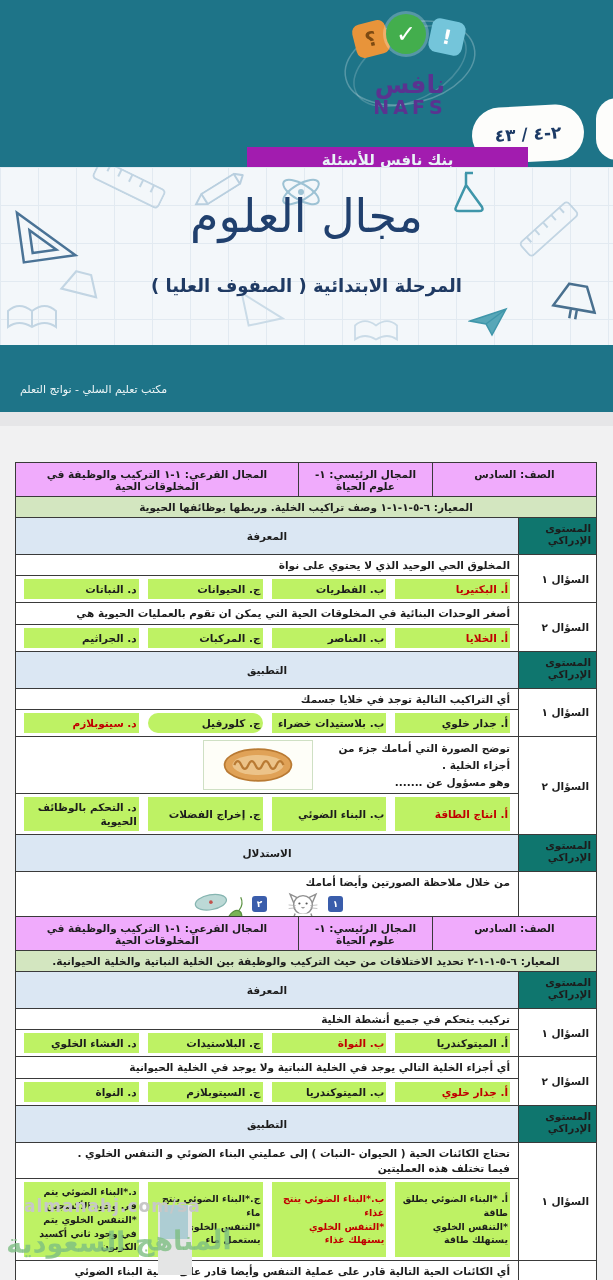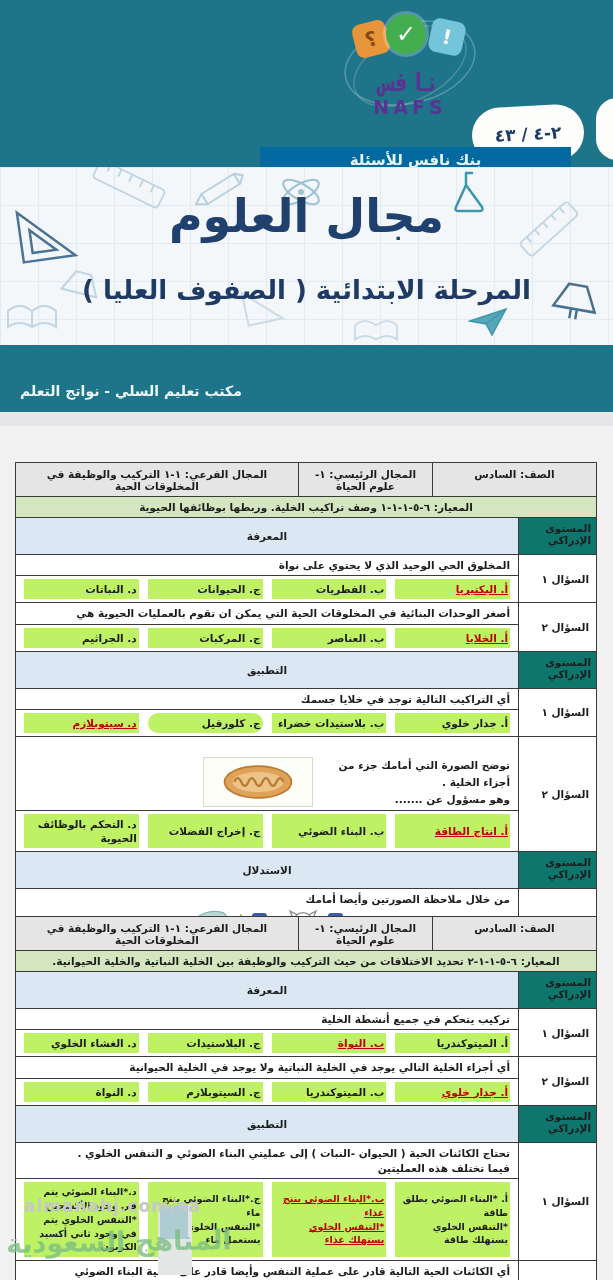--- a/index.html
+++ b/index.html
@@ -8,66 +8,66 @@
 
   
   .top-band{position:absolute;left:0;top:0;width:613px;height:412px;background:#1e7488;}
   .swirl{position:absolute;left:340px;top:8px;width:140px;height:120px;}
   .logo{position:absolute;left:352px;top:10px;width:116px;text-align:center;direction:ltr;}
   .logo-shapes{position:relative;height:62px;}
   .logo-sq{position:absolute;width:34px;height:34px;border-radius:8px;display:flex;align-items:center;justify-content:center;font-weight:bold;font-size:20px;}
   .logo-q{left:2px;top:12px;background:#e8943a;color:#7c4a12;transform:rotate(-14deg);}
   .logo-chk{left:34px;top:4px;width:40px;height:40px;border-radius:50%;background:#43ae4d;color:#fff;font-size:24px;box-shadow:0 0 0 3px rgba(255,255,255,.25);}
   .logo-ex{left:78px;top:10px;background:#74c5da;color:#fff;transform:rotate(12deg);}
-  .logo-ar{font-size:25px;font-weight:bold;color:#5a3390;line-height:1.05;font-family:Liberation Mono, monospace;}
+  .logo-ar{font-size:25px;font-weight:bold;color:#5a3390;line-height:1.05;}
   .logo-en{font-size:19px;font-weight:bold;color:#5a3390;letter-spacing:4px;line-height:1.05;}
 
   .page-badge{position:absolute;left:472px;top:106px;width:112px;height:56px;background:#fdfdfb;border-radius:28px;transform:rotate(-3deg);display:flex;align-items:center;justify-content:center;font-size:17px;font-weight:bold;color:#1d3b66;direction:rtl;}
   .corner-bubble{position:absolute;left:596px;top:98px;width:42px;height:62px;background:#fdfdfb;border-radius:21px;}
 
-  .strip{position:absolute;left:260px;top:147px;width:311px;height:20px;background:#0369a1;overflow:hidden;}
+  .strip{position:absolute;left:247px;top:147px;width:281px;height:20px;background:#a21caf;overflow:hidden;}
   .strip span{display:block;text-align:center;color:#e8f4f6;font-weight:bold;font-size:15px;line-height:27px;}
 
   
   .banner{position:absolute;left:0;top:167px;width:613px;height:178px;overflow:hidden;
     background-color:#f3f7fa;
     background-image:linear-gradient(#e2eaf1 1px,transparent 1px),linear-gradient(90deg,#e2eaf1 1px,transparent 1px);
     background-size:38px 38px;}
-  .banner-title{position:absolute;left:0;top:22px;width:100%;text-align:center;font-size:46px;font-weight:bold;color:#20406e;}
-  .banner-subtitle{position:absolute;left:0;top:108px;width:100%;text-align:center;font-size:26px;font-weight:bold;color:#1f3a63;}
+  .banner-title{position:absolute;left:0;top:22px;width:100%;text-align:center;font-size:46px;font-weight:normal;color:#20406e;}
+  .banner-subtitle{position:absolute;left:0;top:108px;width:100%;text-align:center;font-size:18px;font-weight:bold;color:#1f3a63;}
   .dd{position:absolute;}
 
-  .office-note{position:absolute;left:20px;top:383px;color:#eef6f7;font-size:14px;font-weight:bold;direction:rtl;}
+  .office-note{position:absolute;left:20px;top:383px;color:#eef6f7;font-size:11px;font-weight:normal;direction:rtl;}
 
   .under-band{position:absolute;left:0;top:412px;width:613px;height:14px;background:#e6e6e8;}
 
   
   .tbl{position:absolute;right:16px;width:580px;background:#fff;border:1.5px solid #3a3a3a;direction:rtl;color:#1c1c1c;font-weight:bold;font-size:10.5px;}
   .t1{top:462px;}
   .t2{top:916px;}
   .row{border-top:1px solid #3a3a3a;}
   .row:first-child{border-top:none;}
   .hdr{display:grid;grid-template-columns:164px 134px 1fr;}
-  .hdr>div{background:#e5e5e5;text-align:center;padding:5px 3px 4px;}
+  .hdr>div{background:#f0abfc;text-align:center;padding:5px 3px 4px;}
   .hdr>div:nth-child(1),.hdr>div:nth-child(2){border-left:1px solid #3a3a3a;}
   .std{background:#d3e6c0;text-align:center;padding:4px 3px;}
   .secrow{display:grid;grid-template-columns:78px 1fr;}
   .seclabel{background:#0f766e;border-left:1px solid #3a3a3a;padding:4px 5px 3px;text-align:right;}
   .secname{background:#dbe7f3;text-align:center;padding:12px;}
   .qblock{display:grid;grid-template-columns:78px 1fr;grid-template-rows:auto auto;}
   .qlabel{grid-column:1;grid-row:1/span 2;border-left:1px solid #3a3a3a;display:flex;align-items:center;padding-right:7px;}
   .qtext{grid-column:2;grid-row:1;text-align:right;padding:3px 8px 2px;border-bottom:1px solid #3a3a3a;line-height:1.45;}
   .opts{grid-column:2;grid-row:2;display:grid;grid-template-columns:repeat(4,1fr);gap:9px;padding:3px 8px;background:#fff;align-items:stretch;}
   .opt{background:#bef264;padding:3px 2px;display:flex;flex-direction:column;justify-content:center;line-height:1.35;}
-  .correct{color:#c00000;text-decoration:underline;}
+  .correct{color:#c00000;}
   .opt-sm{font-size:9.5px;line-height:1.45;}
   .dim{font-weight:bold;border-radius:10px;}
 
   
-  .qtext-img{display:grid;grid-template-columns:1.1fr auto 1fr;align-items:center;margin-top:17px;}
+  .qtext-img{display:grid;grid-template-columns:1.1fr auto 1fr;align-items:center;}
   .qtext-img .qlines{text-align:right;line-height:1.6;}
   .img-frame{border:1px solid #cfe0c4;background:#fefef8;padding:2px 12px;display:flex;align-items:center;justify-content:center;}
   .pics{display:flex;justify-content:center;align-items:center;gap:14px;padding:2px 0 3px;}
   .pic-unit{display:flex;align-items:flex-start;gap:3px;}
   .num-badge{width:15px;height:16px;background:#3a5dab;color:#fff;border-radius:3px;font-size:9px;display:flex;align-items:center;justify-content:center;margin-top:4px;}
 
   
   .wm-url{position:absolute;left:24px;top:1196px;font-size:17px;color:#c7c7c7;direction:ltr;font-weight:bold;letter-spacing:1px;}
   .wm-ar{position:absolute;left:6px;top:1226px;font-size:27px;font-weight:bold;color:rgba(125,190,130,.8);transform:rotate(-1deg);}
   .wm-block{position:absolute;left:158px;top:1205px;width:34px;height:70px;background:#e4e5e5;}

